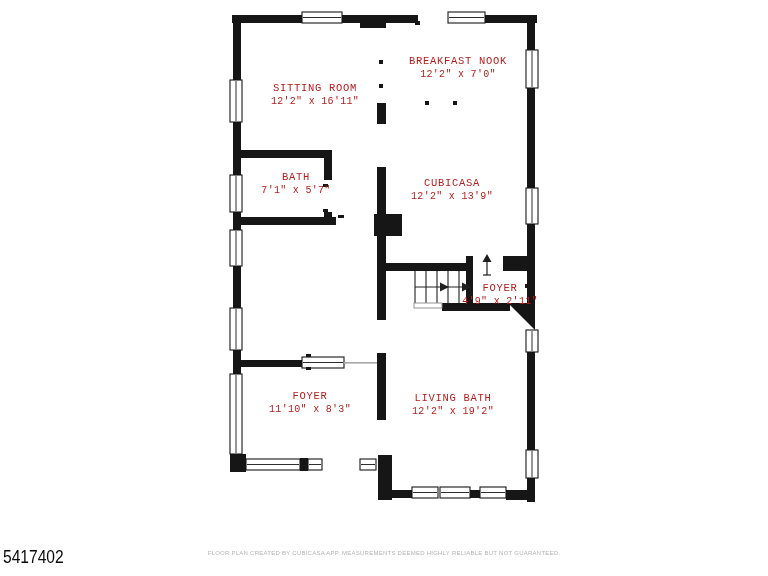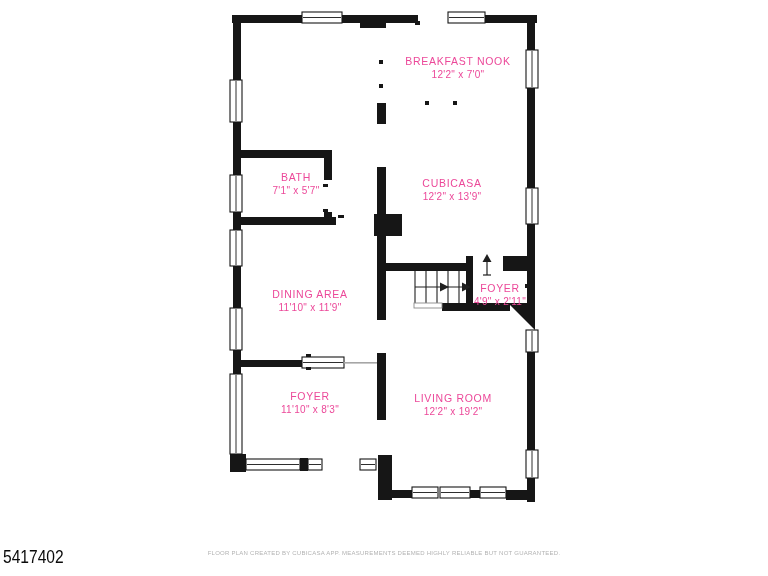--- a/index.html
+++ b/index.html
@@ -12,21 +12,21 @@
   .win{fill:#ffffff;stroke:#161616;stroke-width:1.1;}
   .winmid{stroke:#161616;stroke-width:0.9;}
   .tick{fill:#161616;}
   .tread{stroke:#1f1f1f;stroke-width:1.1;}
   .arrowline{stroke:#1f1f1f;stroke-width:1.2;fill:none;}
   .arrowhead{fill:#1f1f1f;}
   .landing{fill:#ffffff;stroke:#8a8a8a;stroke-width:0.9;}
   .openline{fill:#a6a6a6;}
   .room-label{
     position:absolute;text-align:center;transform:translateX(-50%);
-    color:#ec4899;white-space:nowrap;
+    color:#b91c1c;white-space:nowrap;font-family:Liberation Mono, monospace;
   }
   .room-name{font-size:10.5px;letter-spacing:0.7px;line-height:13px;}
   .room-dims{font-size:10px;letter-spacing:0.3px;line-height:13px;}
   .footer-disclaimer{
     position:absolute;left:384px;top:550px;transform:translateX(-50%);
     font-size:6px;letter-spacing:0.25px;color:#b3b3b3;white-space:nowrap;
   }
   .listing-id{
     position:absolute;left:3px;top:546px;font-size:19px;color:#0a0a0a;
     letter-spacing:0px;transform:scaleX(0.82);transform-origin:left top;
@@ -208,45 +208,45 @@
       <rect class="tick" x="338" y="215" width="6" height="3"></rect>
       <rect class="tick" x="377" y="290" width="4" height="4"></rect>
       <rect class="tick" x="377" y="316" width="4" height="4"></rect>
       <rect class="tick" x="377" y="405" width="5" height="4"></rect>
       <rect class="tick" x="306" y="354" width="5" height="3"></rect>
       <rect class="tick" x="306" y="367" width="5" height="3"></rect>
       <rect class="tick" x="525" y="284" width="4" height="4"></rect>
     </g>
   </svg>
 
+  <div class="room-label" style="left:315px;top:82px">
+    <div class="room-name">SITTING ROOM</div>
+    <div class="room-dims">12'2" x 16'11"</div>
+  </div>
   <div class="room-label" style="left:458px;top:55px">
     <div class="room-name">BREAKFAST NOOK</div>
     <div class="room-dims">12'2" x 7'0"</div>
   </div>
   <div class="room-label" style="left:296px;top:171px">
     <div class="room-name">BATH</div>
     <div class="room-dims">7'1" x 5'7"</div>
   </div>
   <div class="room-label" style="left:452px;top:177px">
     <div class="room-name">CUBICASA</div>
     <div class="room-dims">12'2" x 13'9"</div>
   </div>
-  <div class="room-label" style="left:310px;top:288px">
-    <div class="room-name">DINING AREA</div>
-    <div class="room-dims">11'10" x 11'9"</div>
-  </div>
   <div class="room-label" style="left:500px;top:282px">
     <div class="room-name">FOYER</div>
     <div class="room-dims">4'9" x 2'11"</div>
   </div>
   <div class="room-label" style="left:310px;top:390px">
     <div class="room-name">FOYER</div>
     <div class="room-dims">11'10" x 8'3"</div>
   </div>
   <div class="room-label" style="left:453px;top:392px">
-    <div class="room-name">LIVING ROOM</div>
+    <div class="room-name">LIVING BATH</div>
     <div class="room-dims">12'2" x 19'2"</div>
   </div>
 
   <div class="footer-disclaimer">FLOOR PLAN CREATED BY CUBICASA APP. MEASUREMENTS DEEMED HIGHLY RELIABLE BUT NOT GUARANTEED.</div>
   <div class="listing-id">5417402</div>
 
 </div>
 
 </body></html>

